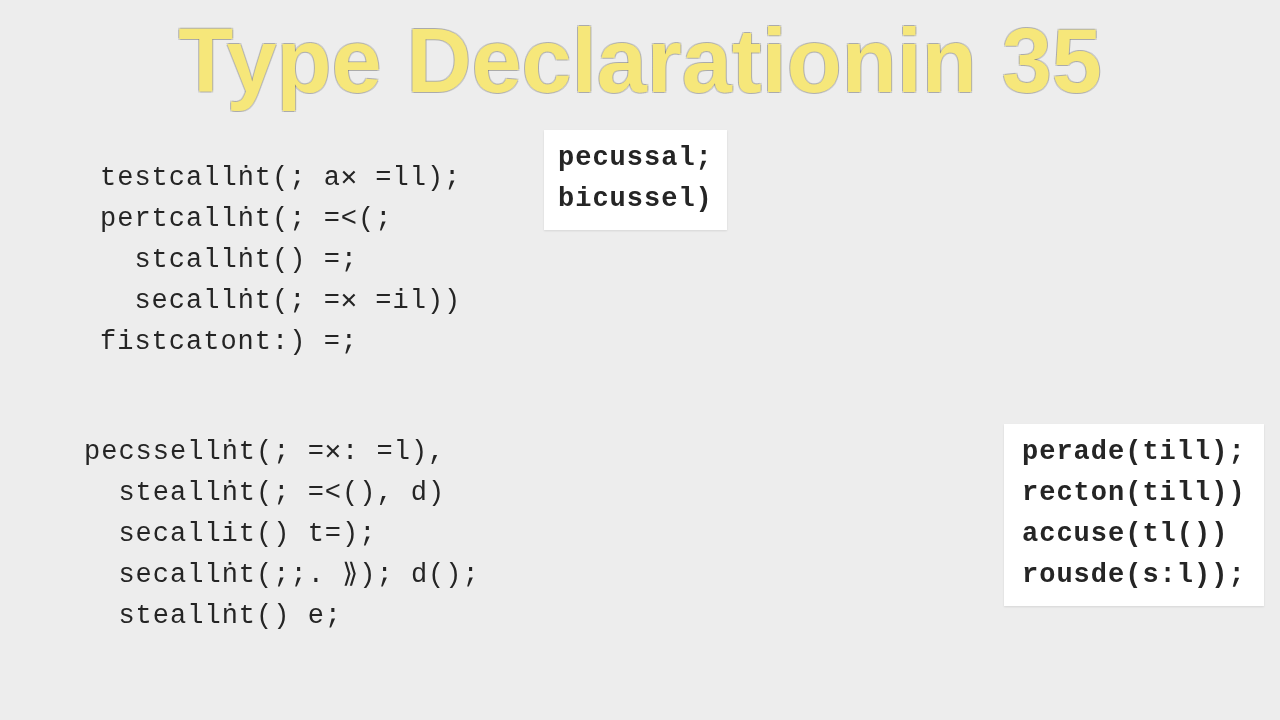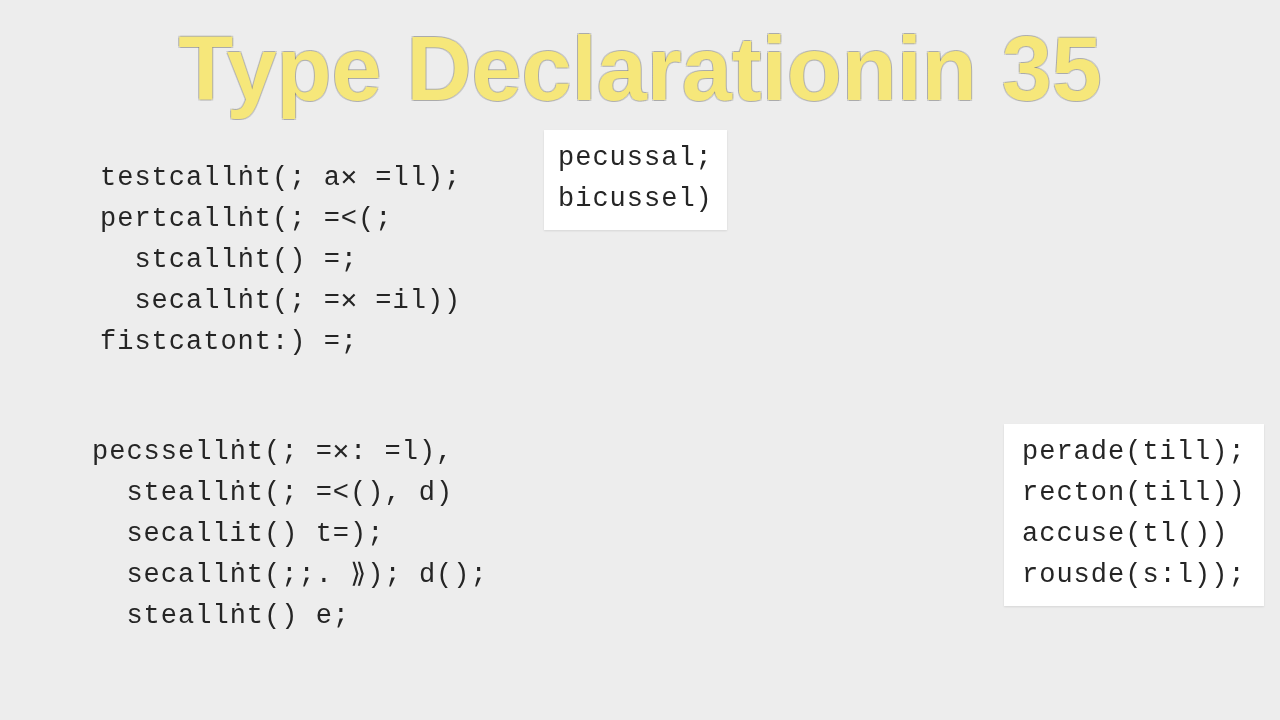--- a/index.html
+++ b/index.html
@@ -12,21 +12,21 @@
     color: #252525;
     overflow: hidden;
   }
   .slide {
     position: relative;
     width: 1280px;
     height: 720px;
   }
   .title {
     position: absolute;
-    top: 18px;
+    top: 10px;
     left: 0;
     width: 1280px;
     text-align: center;
     font-family: Impact, "Arial Black", sans-serif;
     font-weight: 900;
     font-size: 90px;
     color: #f6e77a;
     letter-spacing: 0px;
     text-shadow:
       -1px -1px 0 rgba(0,0,0,0.15),
@@ -42,31 +42,32 @@
     letter-spacing: 1px;
   }
   .block-top-left {
     position: absolute;
     top: 158px;
     left: 100px;
   }
   .box {
     background: #ffffff;
     box-shadow: 0 1px 2px rgba(0,0,0,0.1);
+    font-weight: bold;
   }
   .box-top-right {
     position: absolute;
     top: 130px;
     left: 544px;
     padding: 8px 14px 10px 14px;
   }
   .block-bottom-left {
     position: absolute;
     top: 432px;
-    left: 92px;
+    left: 84px;
   }
   .block-def {
     position: absolute;
     top: 432px;
     left: 740px;
   }
   .box-bottom-right {
     position: absolute;
     top: 424px;
     left: 960px;

